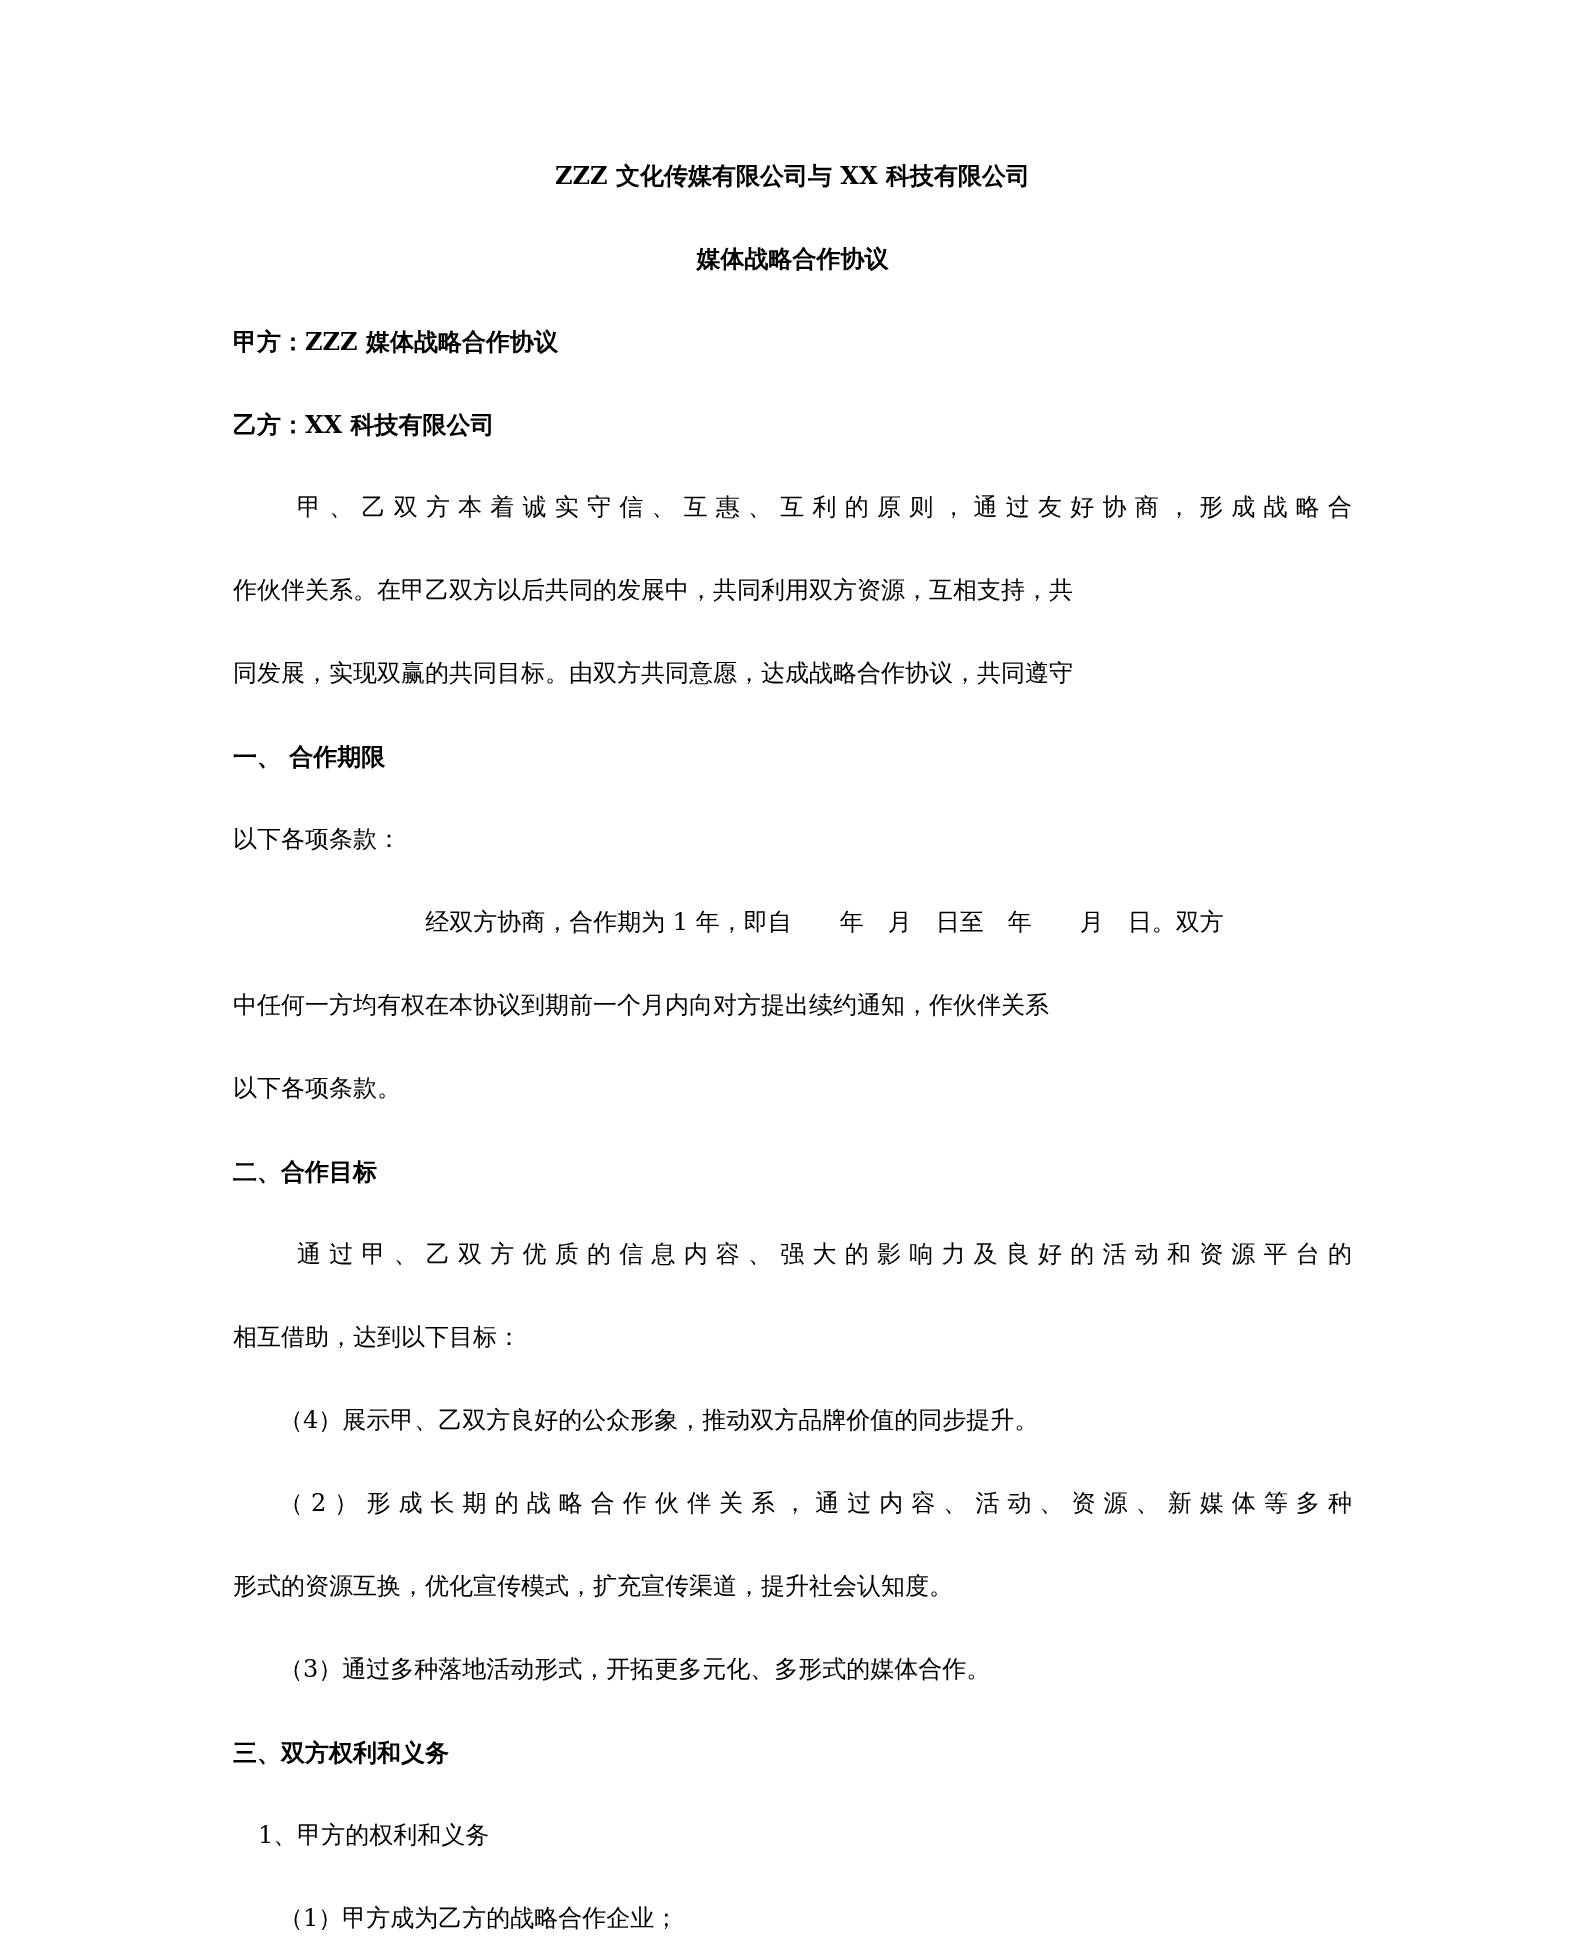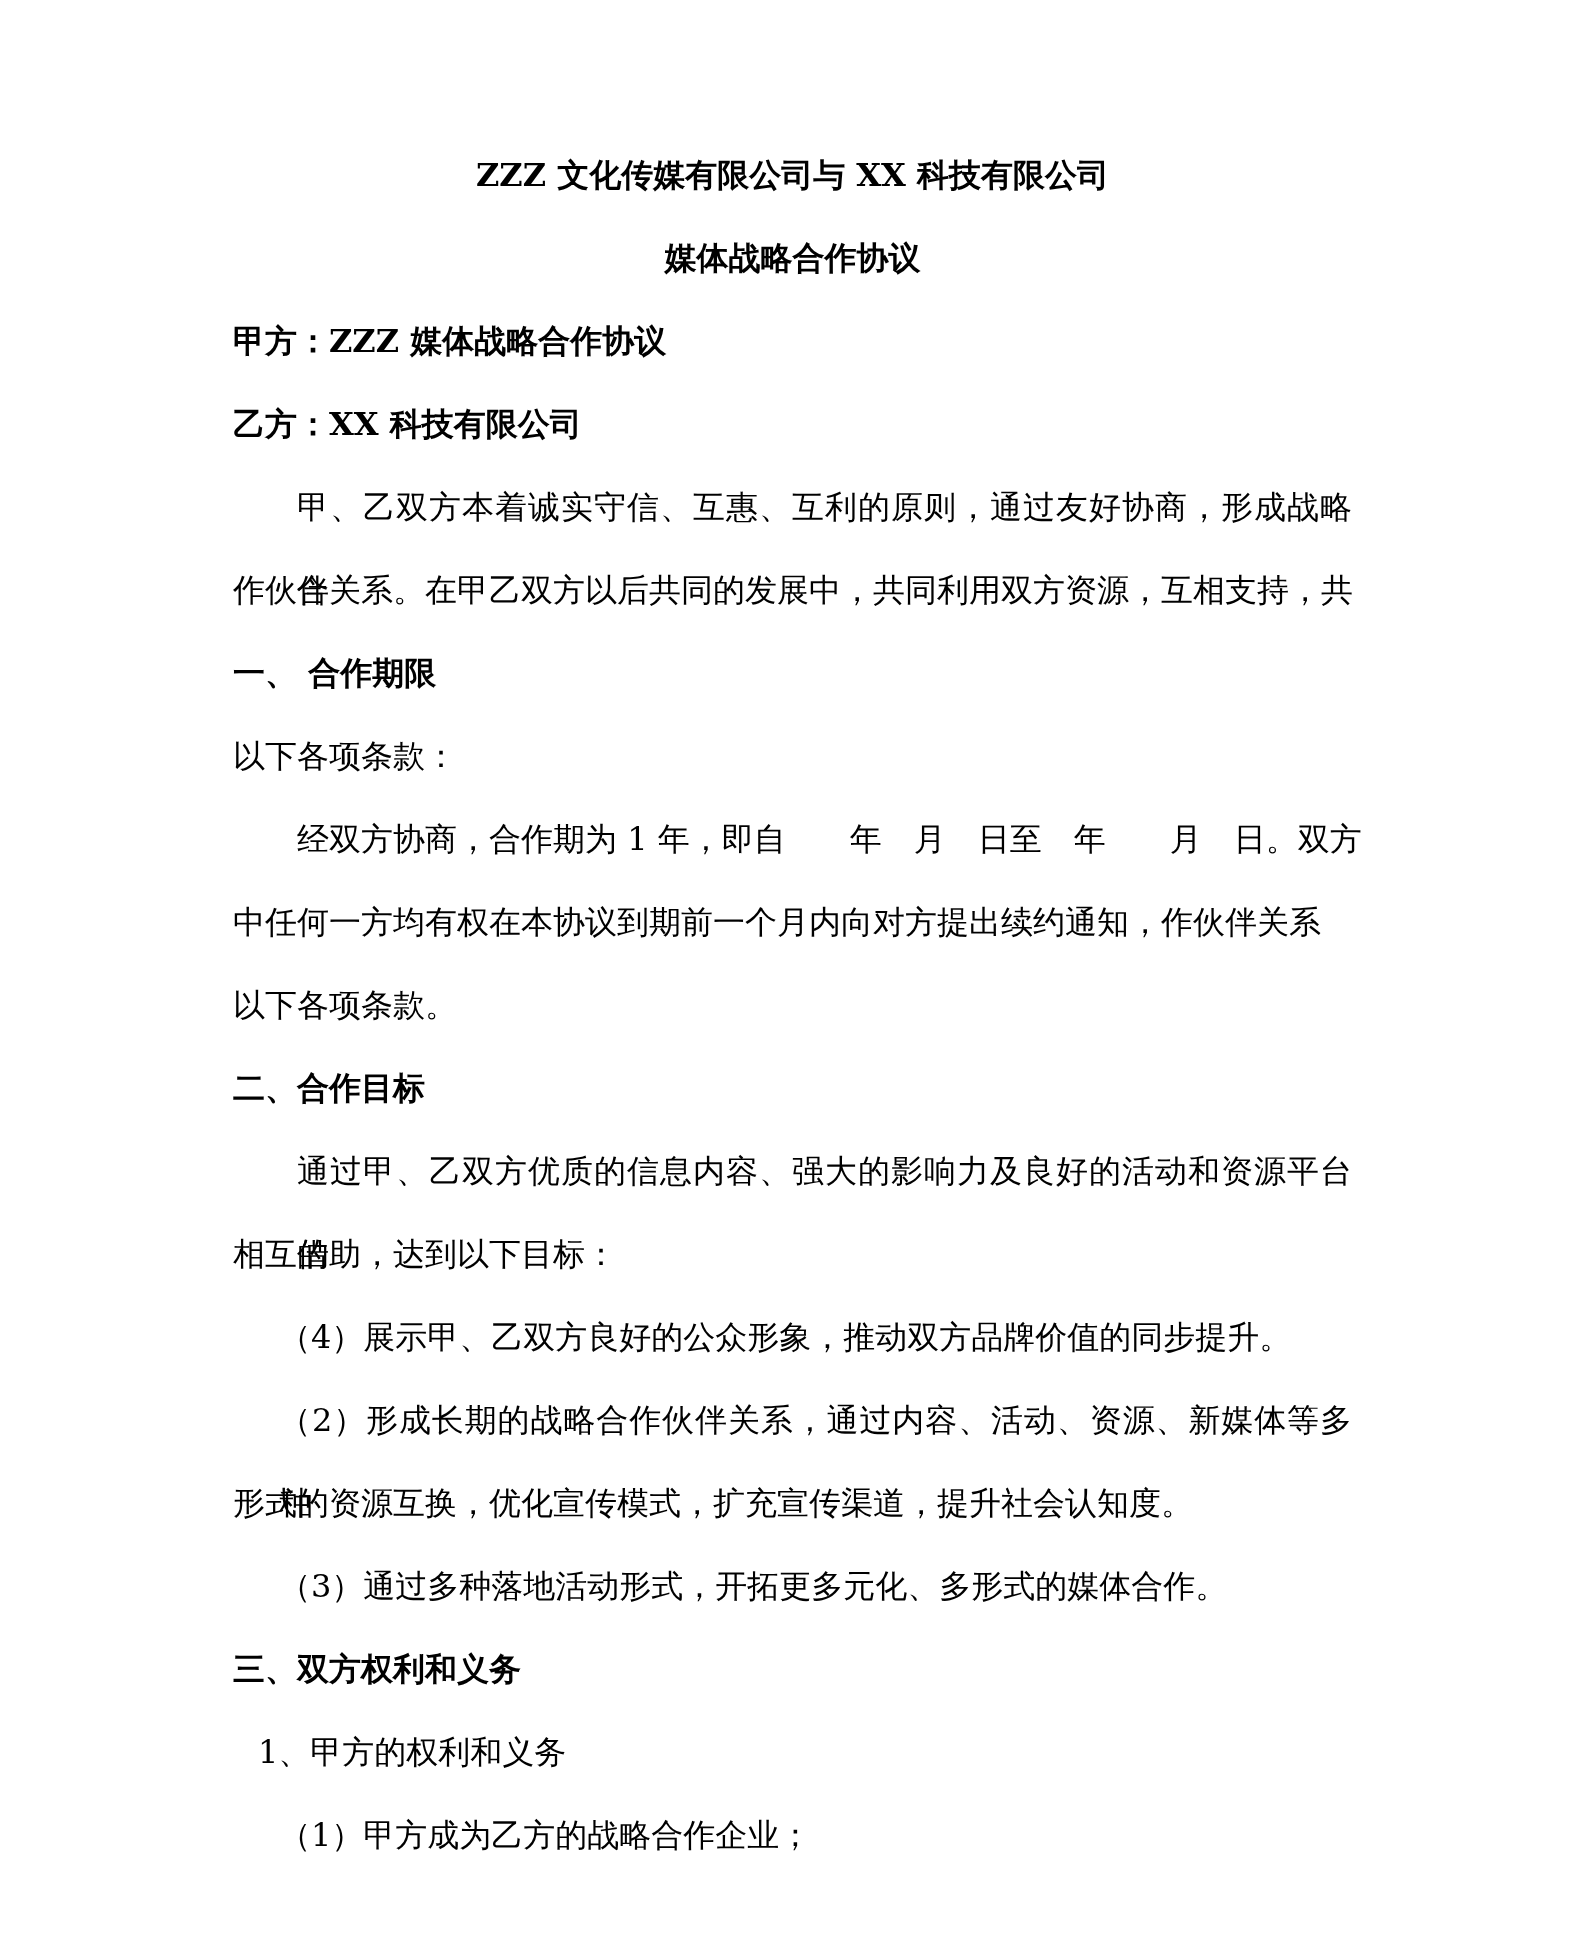--- a/index.html
+++ b/index.html
@@ -9,21 +9,21 @@
   }
   .page {
     position: relative;
     width: 1587px;
     height: 1943px;
     background: #ffffff;
     box-sizing: border-box;
     padding: 134px 235px 0 233px;
     overflow: hidden;
     font-family: "DejaVu Serif", "Liberation Serif", serif;
-    font-size: 32px;
+    font-size: 24px;
     color: #000000;
   }
   .line {
     margin: 0;
     height: 83px;
     line-height: 83px;
     white-space: pre;
     text-align: left;
   }
   .bold   { font-weight: bold; }
@@ -47,20 +47,21 @@
   <p class="line bold center">媒体战略合作协议</p>
 
   <p class="line bold">甲方：ZZZ 媒体战略合作协议</p>
 
   <p class="line bold">乙方：XX 科技有限公司</p>
 
   <p class="line indent2 fill">甲、乙双方本着诚实守信、互惠、互利的原则，通过友好协商，形成战略合</p>
 
   <p class="line">作伙伴关系。在甲乙双方以后共同的发展中，共同利用双方资源，互相支持，共</p>
 
+  <p class="line">同发展，实现双赢的共同目标。由双方共同意愿，达成战略合作协议，共同遵守</p>
 
   <p class="line bold">一、 合作期限</p>
 
   <p class="line">以下各项条款：</p>
 
   <p class="line indent2">经双方协商，合作期为 1 年，即自　　年　月　日至　年　　月　日。双方</p>
 
   <p class="line">中任何一方均有权在本协议到期前一个月内向对方提出续约通知，作伙伴关系</p>
 
   <p class="line">以下各项条款。</p>

